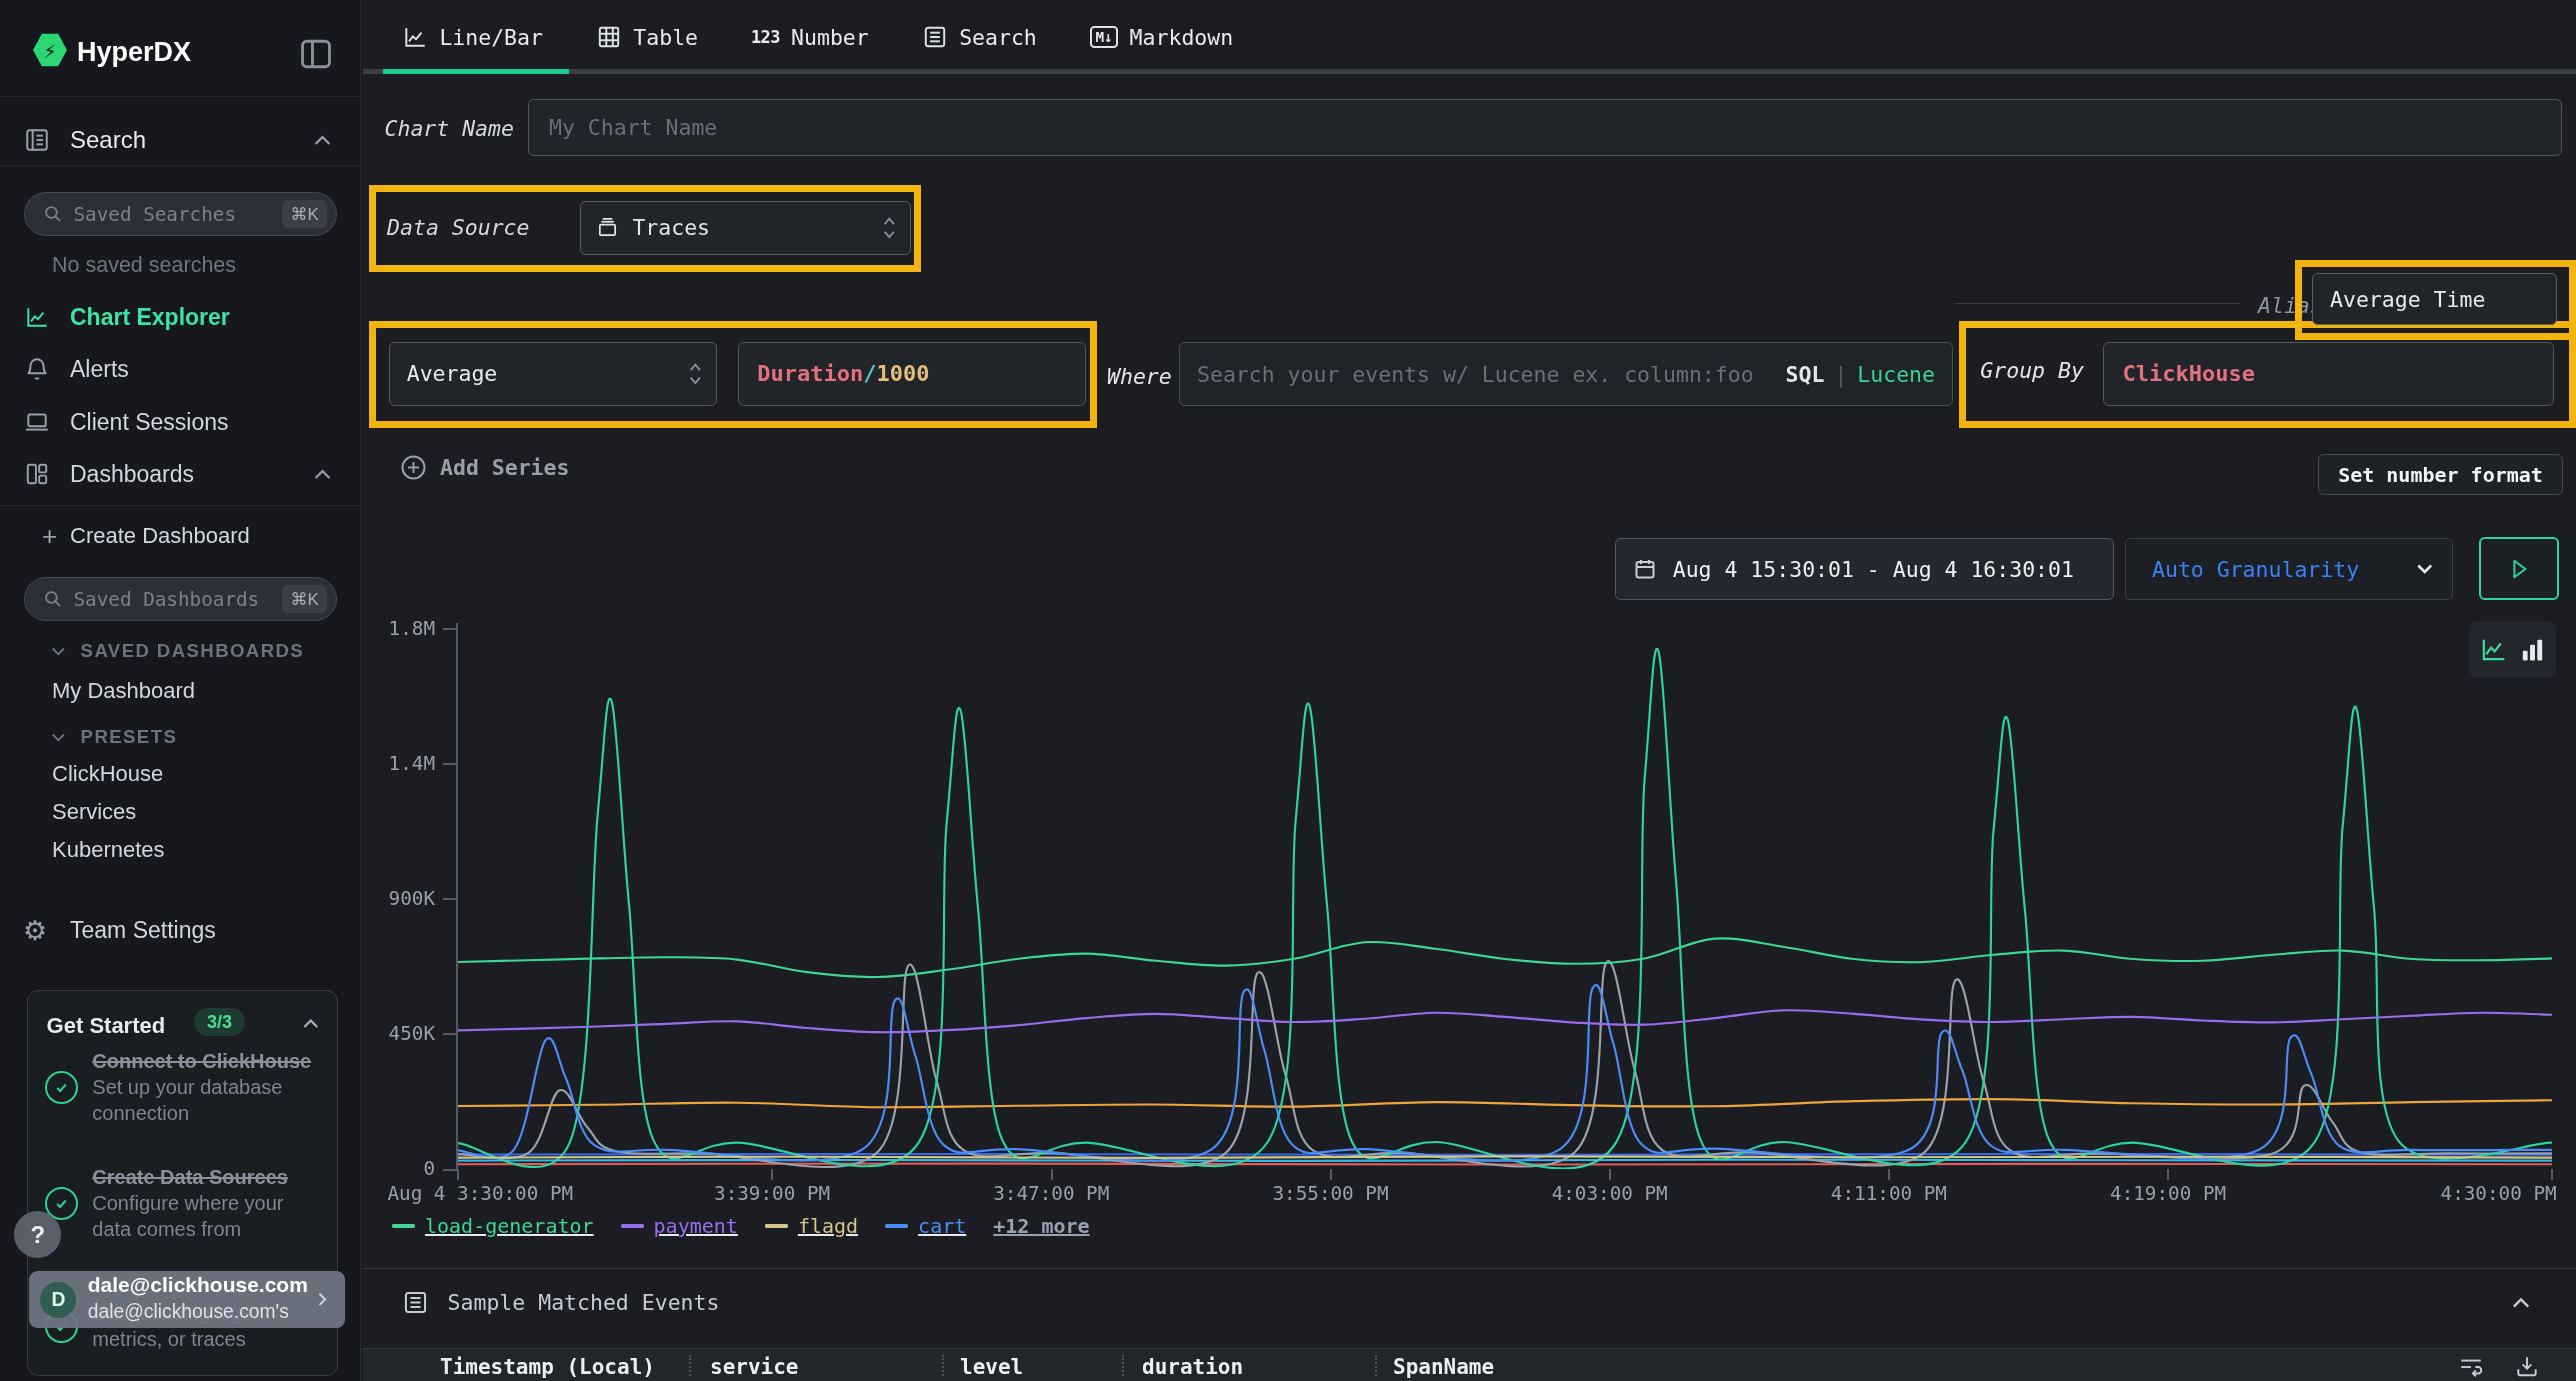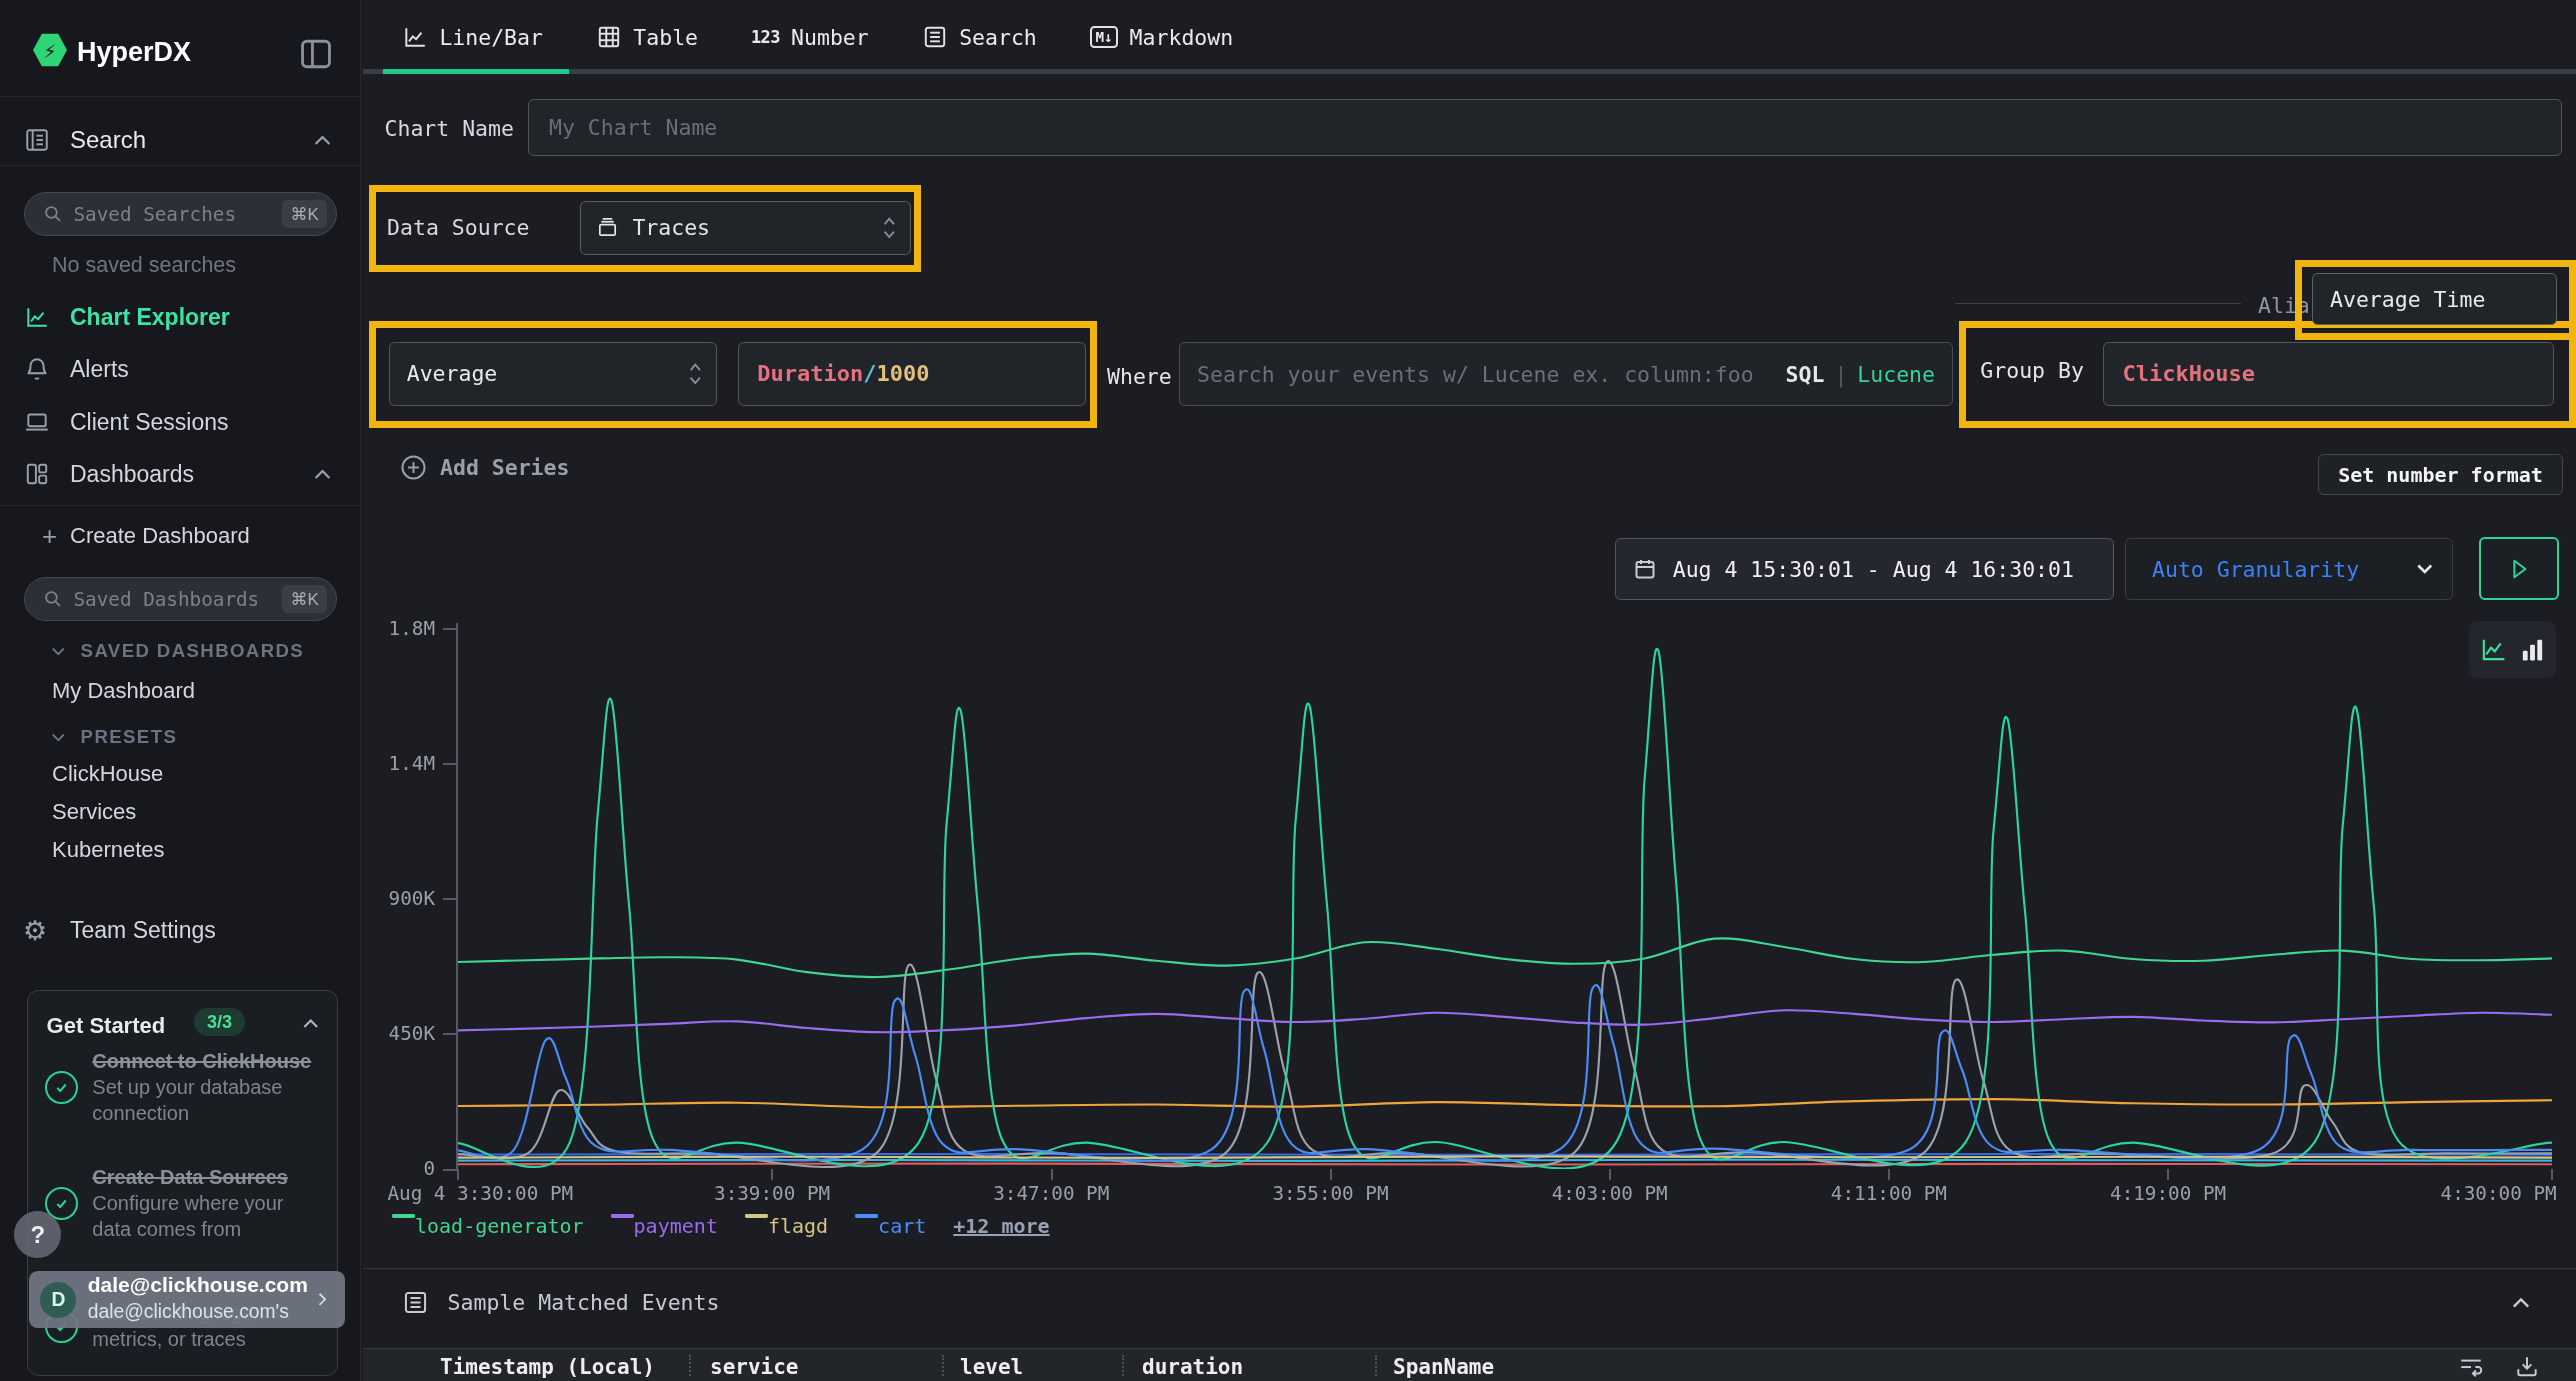--- a/index.html
+++ b/index.html
@@ -57,21 +57,21 @@
   #main{position:absolute;left:363px;top:0;width:2213px;height:1381px;}
   
   #tabbar{position:absolute;left:0;top:0;width:100%;height:74px;display:flex;align-items:center;padding-left:39px;gap:53px;}
   .tab{display:flex;align-items:center;gap:11.4px;font-size:21.5px;color:#e8ebef;}
   .tab svg{width:26px;height:26px;color:#dfe3e8;}
   .tab .num-ic{font-size:17px;font-weight:bold;letter-spacing:-0.7px;}
   .md-ic{border:2.1px solid #dfe3e8;border-radius:4.3px;padding:0.7px 3.6px;font-size:14.3px;font-weight:bold;}
   #tab-underline{position:absolute;left:0;bottom:0;width:100%;height:5px;background:#393d44;}
   #tab-underline-active{position:absolute;left:20px;bottom:0;width:186px;height:5px;background:#1fc98c;}
   
-  .field-label{position:absolute;font-size:21.5px;color:#d6dae0;}
+  .field-label{position:absolute;font-size:21.5px;color:#d6dae0;font-style:italic;}
   #chartname-input{position:absolute;left:165px;top:99px;width:2034px;height:57px;background:#212429;border:1.4px solid #51555d;
       border-radius:5.7px;color:#e7eaee;font-size:21.5px;padding:0 20px;font-family:"DejaVu Sans Mono",monospace;}
   #chartname-input::placeholder{color:#696f7a;}
   .ybox{position:absolute;border:7.9px solid #f2b40e;}
   
   #ds-select{position:absolute;left:204px;top:21.5px;width:331px;height:54px;background:#212429;border:1.4px solid #5a5e66;border-radius:5.7px;
       display:flex;align-items:center;color:#e2e5ea;font-size:21.5px;}
   .updown{margin-left:auto;margin-right:11.4px;width:18.6px;height:29px;color:#8a9098;flex:none;}
   
   .inp-box{background:#212429;border:1.4px solid #53575f;border-radius:5.7px;position:absolute;display:flex;align-items:center;font-size:22px;}
@@ -105,21 +105,21 @@
   
   #plot{position:absolute;left:95px;top:629px;width:2094px;height:540px;}
   #yaxis-line{position:absolute;left:-2.1px;top:-5.7px;width:2.1px;height:547px;background:#565b63;}
   .ytick{position:absolute;left:-15px;width:15px;height:2.1px;background:#565b63;}
   .ylabel{position:absolute;right:calc(100% + 23px);width:86px;text-align:right;font-size:19.3px;color:#9aa0a8;}
   .xtick{position:absolute;top:540px;width:2.1px;height:11.4px;background:#565b63;}
   .xlabel{position:absolute;top:553px;font-size:19.3px;color:#9aa0a8;white-space:nowrap;}
   #series-svg{position:absolute;left:0;top:0;width:100%;height:100%;}
   
   #legend{position:absolute;left:29px;top:1214px;display:flex;align-items:center;gap:27px;font-size:20px;}
-  .legend-item{display:flex;}
+  .legend-item{display:flex;align-items:center;gap:10px;text-decoration:underline;}
   .dash{width:23px;height:3.6px;border-radius:1.4px;}
   #legend-more{color:#98a2b3;text-decoration:underline;font-weight:bold;}
   
   #sample-panel{position:absolute;left:0;top:1268px;width:100%;height:113px;border-top:1.4px solid #33373e;}
   #sample-head{position:absolute;left:39px;top:20px;display:flex;align-items:center;gap:18.6px;color:#c7ccd3;font-size:21.5px;}
   #sample-head svg{width:27px;height:27px;}
   #sample-collapse{position:absolute;right:43px;top:21.5px;width:24px;height:24px;color:#c7ccd3;}
   #table-head{position:absolute;left:0;top:79px;width:100%;height:34px;background:#22252a;border-top:1.4px solid #33373e;}
   .th{position:absolute;top:5.7px;font-size:21px;font-weight:bold;color:#eceef2;white-space:nowrap;}
   .th-sep{position:absolute;top:5.7px;height:21.5px;border-left:2.9px dotted #4c515a;}

